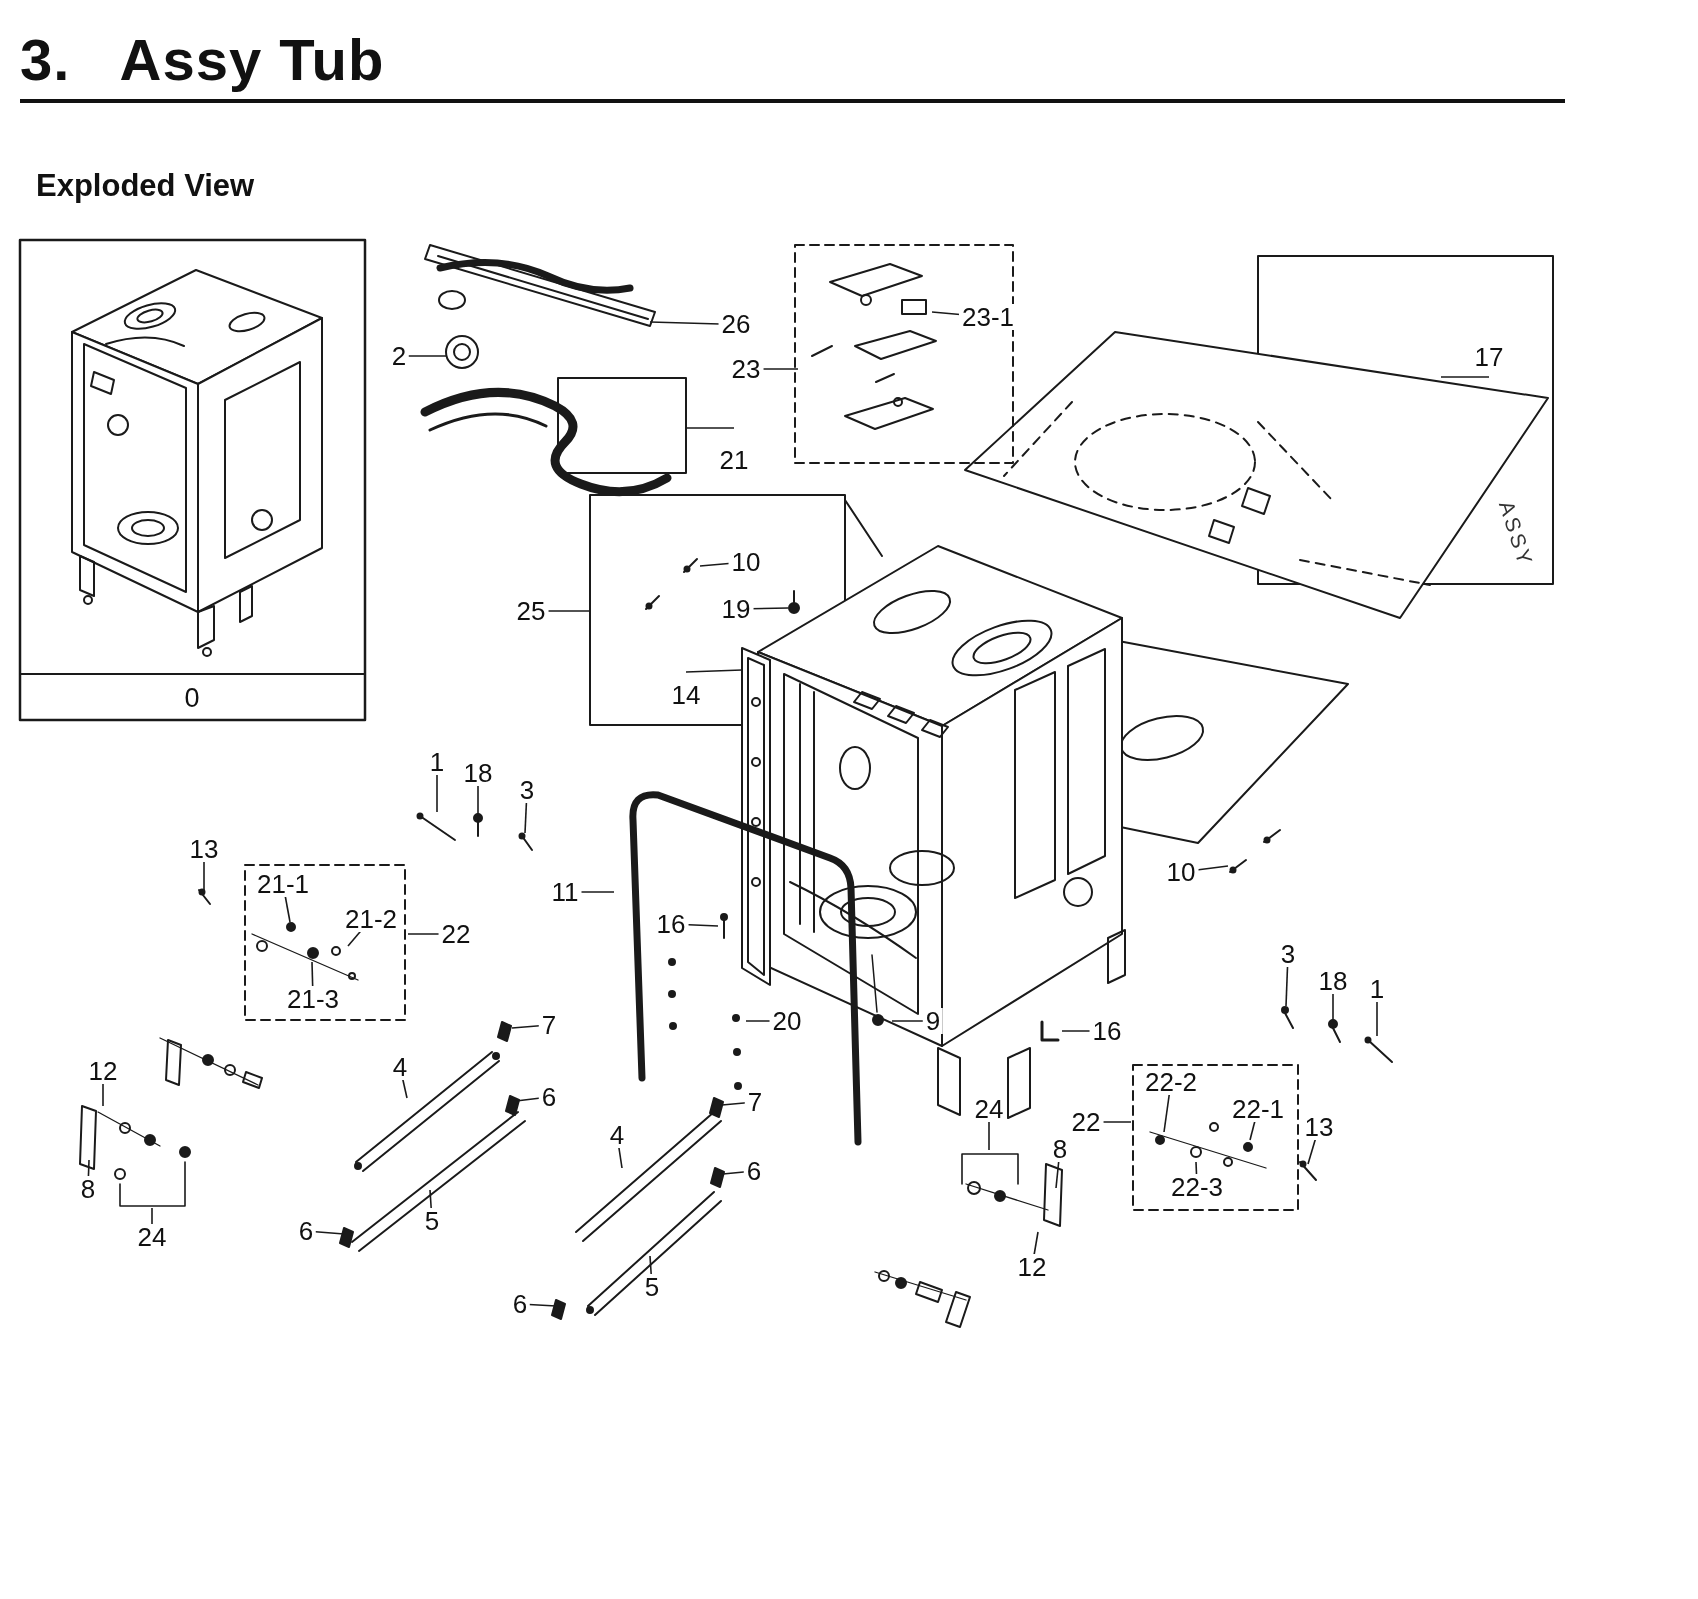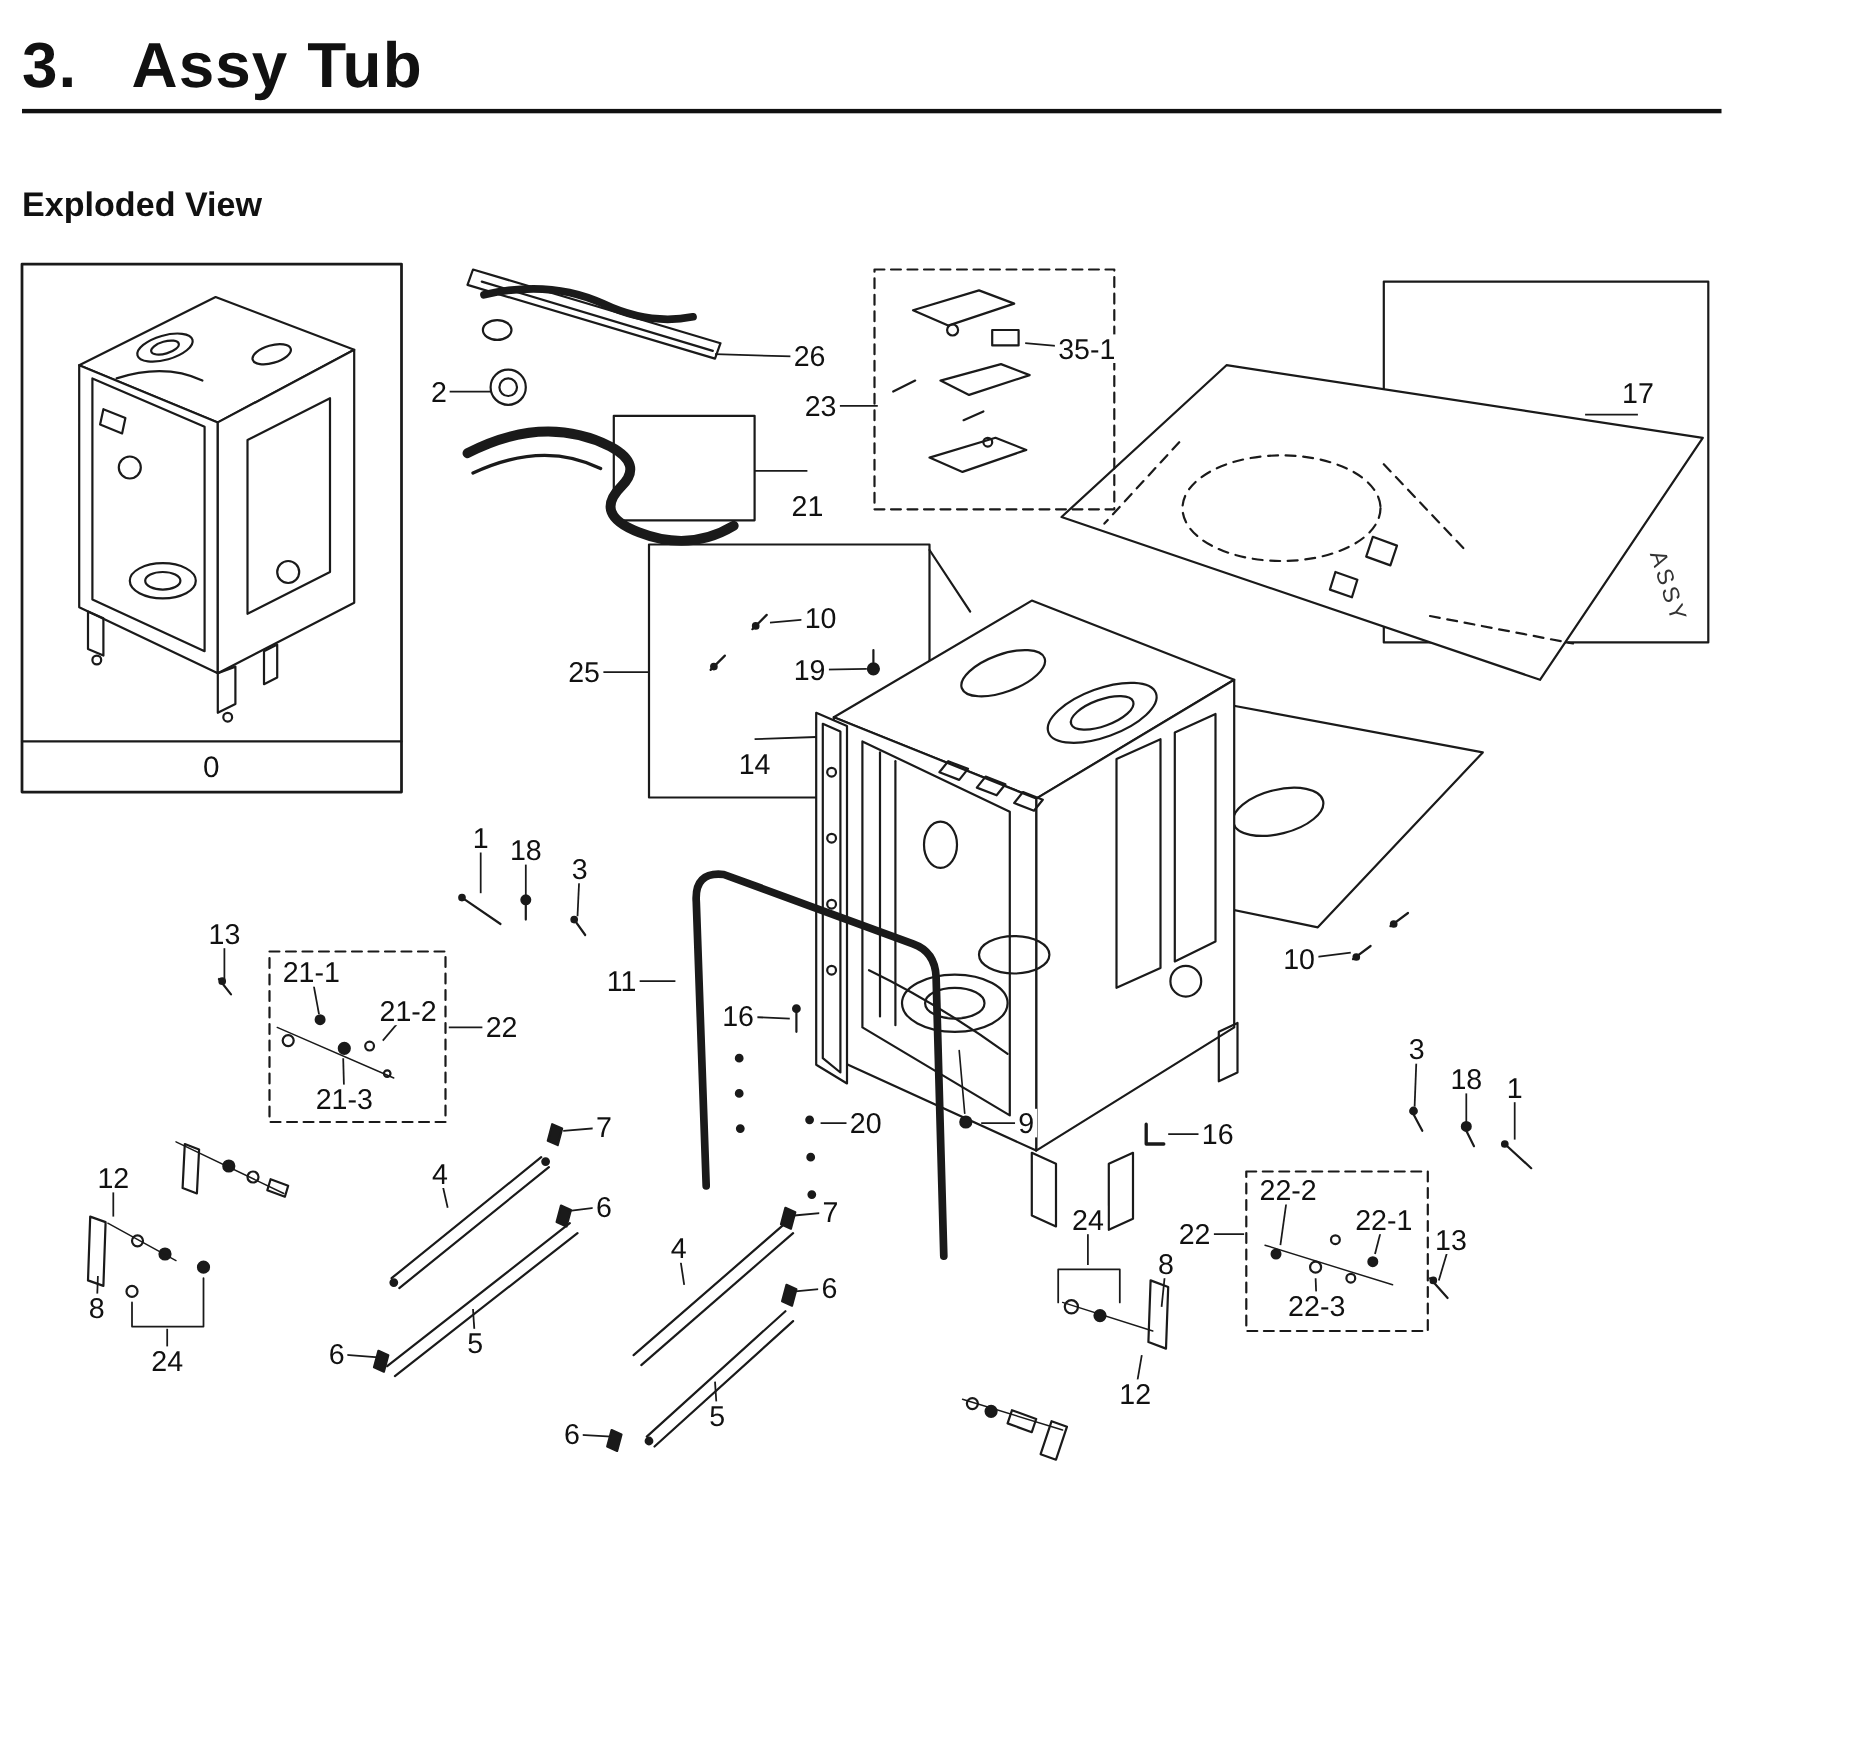--- a/index.html
+++ b/index.html
@@ -8,21 +8,21 @@
     font-family:"Liberation Sans",sans-serif;color:#111;overflow:hidden;
   }
   .title{
     position:absolute;left:20px;top:26px;margin:0;
     font-size:58px;font-weight:700;letter-spacing:1px;white-space:pre;
   }
   .title-rule{
     position:absolute;left:20px;top:99px;width:1545px;height:4px;background:#111;
   }
   .subtitle{
-    position:absolute;left:20px;top:168px;margin:0;
+    position:absolute;left:36px;top:168px;margin:0;
     font-size:31px;font-weight:700;
   }
   svg.art,svg.overlay{position:absolute;left:0;top:0;width:1698px;height:1599px;}
   svg.overlay{pointer-events:none;}
   svg.overlay line{stroke:#1a1a1a;stroke-width:1.6;}
   .callout{
     position:absolute;transform:translate(-50%,-50%);
     font-size:26px;font-weight:500;color:#111;background:#fff;
     padding:0 3px;line-height:1;white-space:nowrap;z-index:5;
   }
@@ -338,21 +338,21 @@
       <line x1="306" y1="1231" x2="344" y2="1234"></line>
       <line x1="432" y1="1221" x2="430" y2="1190"></line>
       <line x1="652" y1="1287" x2="650" y2="1256"></line>
       <line x1="1032" y1="1267" x2="1038" y2="1232"></line>
       <line x1="520" y1="1304" x2="556" y2="1306"></line>
     </svg>
 
   <div id="callout-layer">
       <div class="callout" style="left: 720px; top: 324px; margin-left: 16px;">26</div>
       <div class="callout" style="left: 399px; top: 356px;">2</div>
-      <div class="callout" style="left: 988px; top: 317px;">35-1</div>
+      <div class="callout" style="left: 988px; top: 317px;">23-1</div>
       <div class="callout" style="left: 746px; top: 369px;">23</div>
       <div class="callout" style="left: 734px; top: 428px; margin-top: 32px;">21</div>
       <div class="callout" style="left: 1489px; top: 357px;">17</div>
       <div class="callout" style="left: 746px; top: 562px;">10</div>
       <div class="callout" style="left: 531px; top: 611px;">25</div>
       <div class="callout" style="left: 736px; top: 609px;">19</div>
       <div class="callout" style="left: 686px; top: 695px;">14</div>
       <div class="callout" style="left: 437px; top: 762px;">1</div>
       <div class="callout" style="left: 478px; top: 773px;">18</div>
       <div class="callout" style="left: 527px; top: 790px;">3</div>

